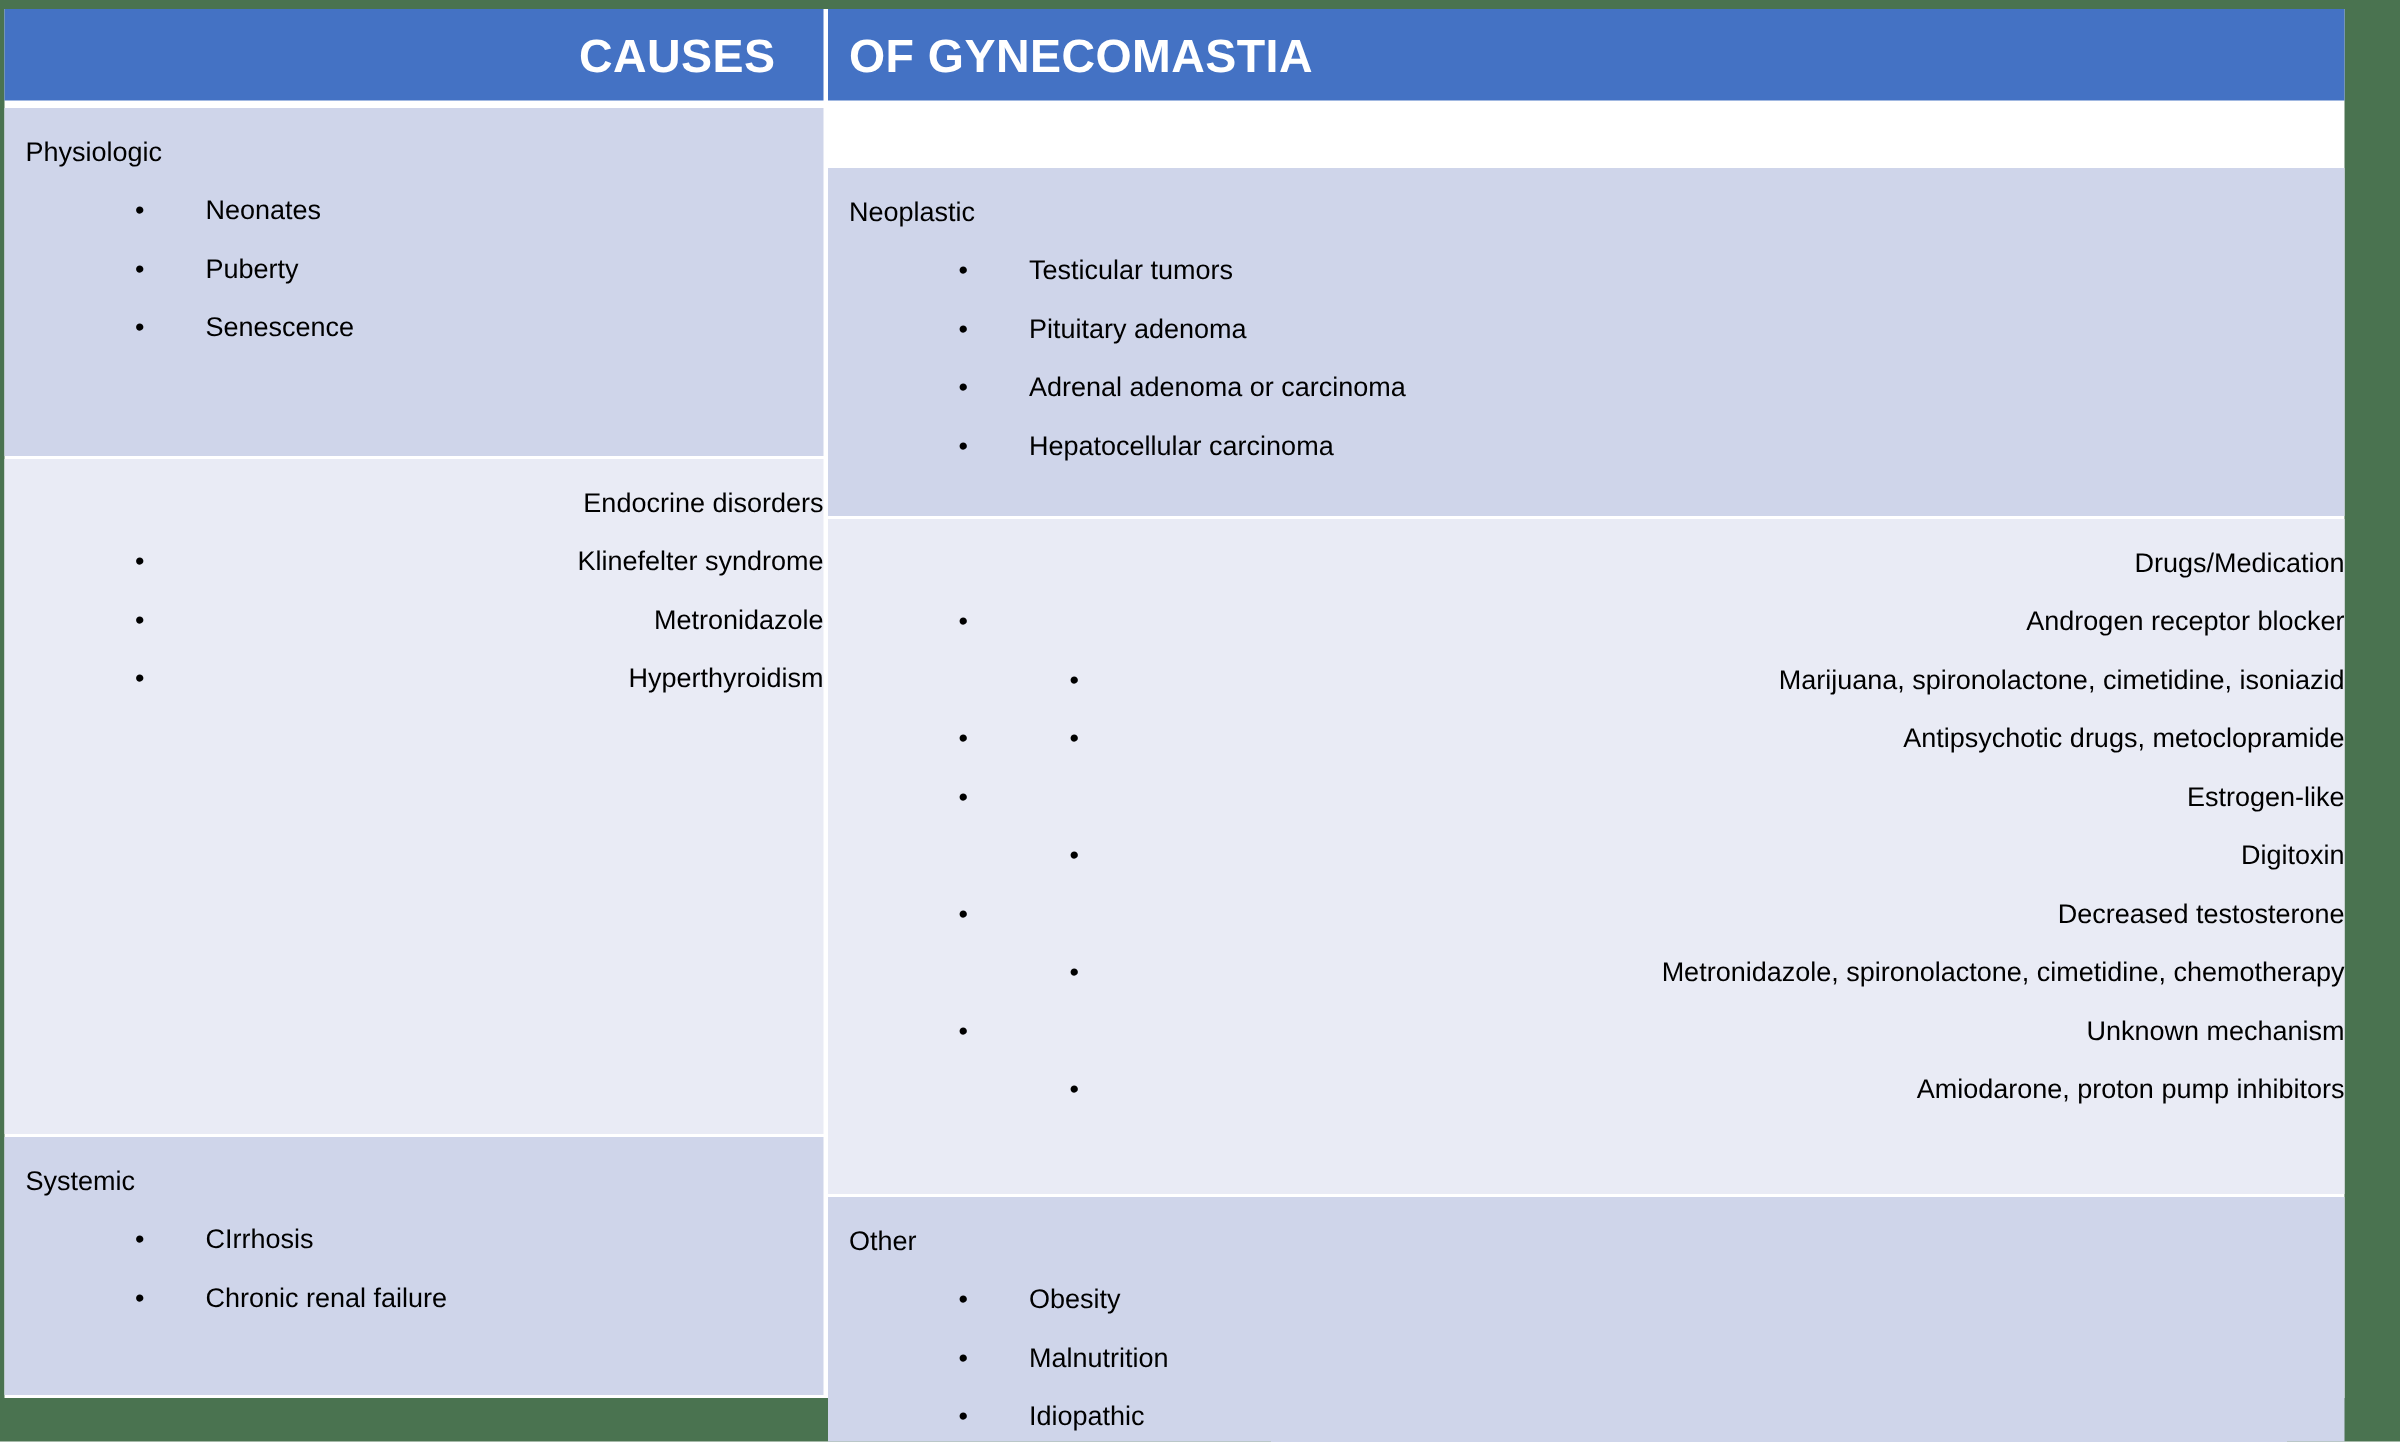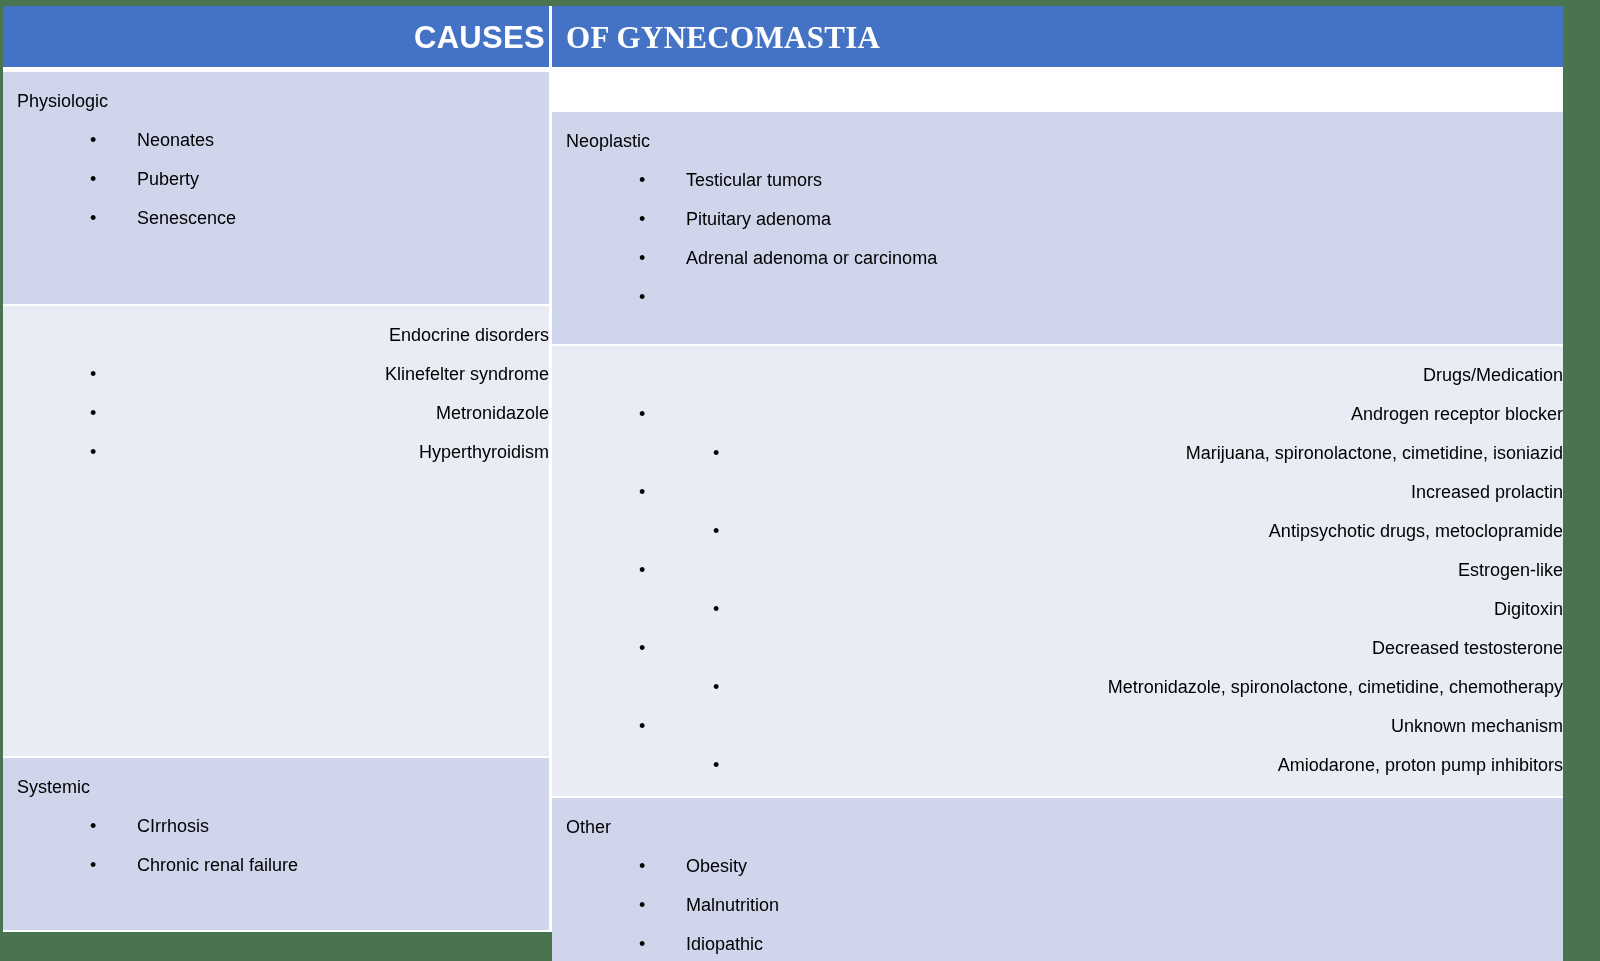--- a/index.html
+++ b/index.html
@@ -1,22 +1,22 @@
 <!DOCTYPE html>
 <html><head>
 <meta charset="utf-8">
 <style>
   html, body { margin:0; padding:0; }
   body { width:1600px; height:961px; background:#4a7350; position:relative; overflow:hidden;
          font-family:"Liberation Sans", "DejaVu Sans", sans-serif; }
   .table { position:absolute; left:3px; top:6px; width:1560px; height:926px; background:#ffffff; }
   .hdr { position:absolute; top:0; height:61px; background:#4472c4; color:#fff; font-weight:bold;
          font-size:31px; line-height:64px; letter-spacing:0.3px; }
-  .hdr.left { left:0; width:546px; text-align:right; box-sizing:border-box; padding-right:4px; }
-  .hdr.right { left:549px; width:1011px; padding-left:14px; box-sizing:border-box;font-family:Liberation Serif, serif; }
+  .hdr.left { left:0; width:546px; text-align:right; box-sizing:border-box; padding-right:32px; }
+  .hdr.right { left:549px; width:1011px; padding-left:14px; box-sizing:border-box; }
   .cell { position:absolute; box-sizing:border-box; padding:10px 0 12px 14px; color:#000;
           font-size:18px; line-height:39px; }
   .dark { background:#cfd5ea; }
   .light { background:#e9ebf5;text-align:right; }
   .c1 { left:0; width:546px; }
   .c2 { left:549px; width:1011px;margin-top:40px; }
   .r1 { top:66px; height:232px; }
   .r2 { top:300px; height:450px; }
   .r3 { top:752px; height:172px; }
   ul { margin:0; padding:0; list-style:none; }
@@ -41,38 +41,38 @@
       <li class="l1"><span class="bullet">•</span><span>Puberty</span></li>
       <li class="l1"><span class="bullet">•</span><span>Senescence</span></li>
     </ul>
   </div>
   <div class="cell dark c2 r1">
     <div>Neoplastic</div>
     <ul>
       <li class="l1"><span class="bullet">•</span><span>Testicular tumors</span></li>
       <li class="l1"><span class="bullet">•</span><span>Pituitary adenoma</span></li>
       <li class="l1"><span class="bullet">•</span><span>Adrenal adenoma or carcinoma</span></li>
-      <li class="l1"><span class="bullet">•</span></li>
+      <li class="l1"><span class="bullet">•</span><span>Hepatocellular carcinoma</span></li>
     </ul>
   </div>
 
   <div class="cell light c1 r2">
     <div>Endocrine disorders</div>
     <ul>
       <li class="l1"><span class="bullet">•</span><span>Klinefelter syndrome</span></li>
       <li class="l1"><span class="bullet">•</span><span>Metronidazole</span></li>
       <li class="l1"><span class="bullet">•</span><span>Hyperthyroidism</span></li>
     </ul>
   </div>
   <div class="cell light c2 r2">
     <div>Drugs/Medication</div>
     <ul>
       <li class="l1"><span class="bullet">•</span><span>Androgen receptor blocker</span></li>
       <li class="l2"><span class="bullet">•</span><span>Marijuana, spironolactone, cimetidine, isoniazid</span></li>
-      <li class="l1"><span class="bullet">•</span><span>Increased prolactin</span></li>
+      <li class="l1"><span class="bullet">•</span></li>
       <li class="l2"><span class="bullet">•</span><span>Antipsychotic drugs, metoclopramide</span></li>
       <li class="l1"><span class="bullet">•</span><span>Estrogen-like</span></li>
       <li class="l2"><span class="bullet">•</span><span>Digitoxin</span></li>
       <li class="l1"><span class="bullet">•</span><span>Decreased testosterone</span></li>
       <li class="l2"><span class="bullet">•</span><span>Metronidazole, spironolactone, cimetidine, chemotherapy</span></li>
       <li class="l1"><span class="bullet">•</span><span>Unknown mechanism</span></li>
       <li class="l2"><span class="bullet">•</span><span>Amiodarone, proton pump inhibitors</span></li>
     </ul>
   </div>
 

